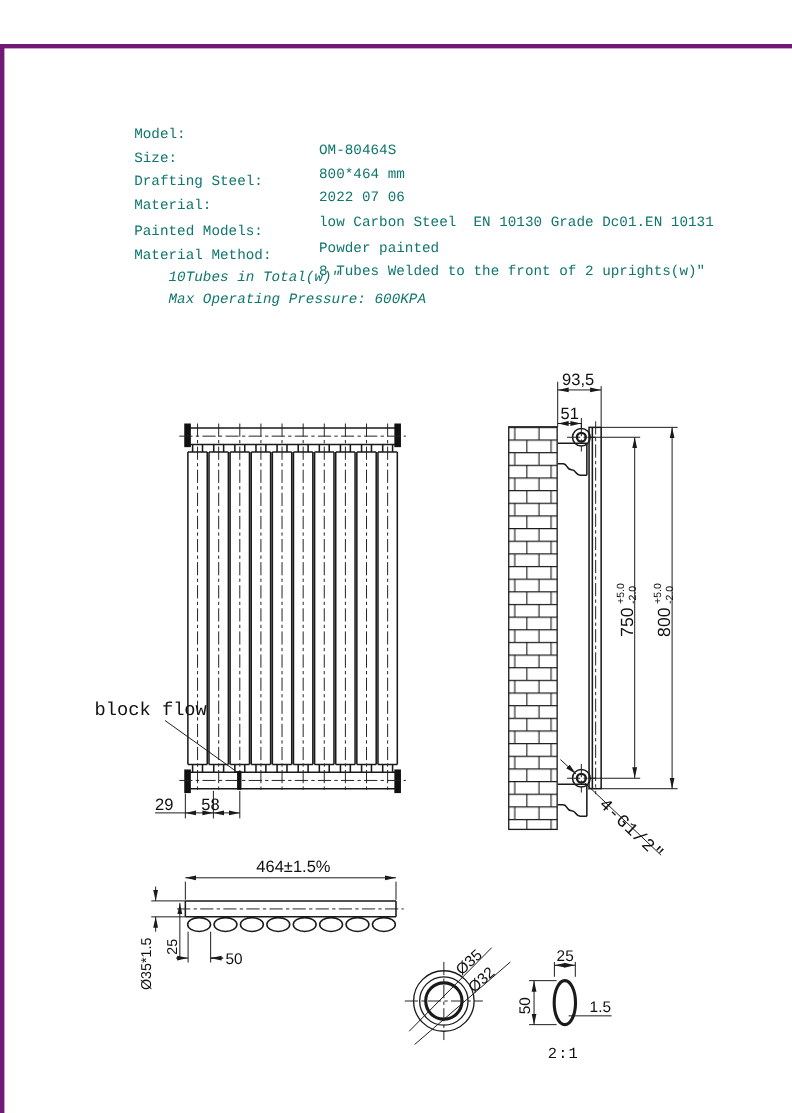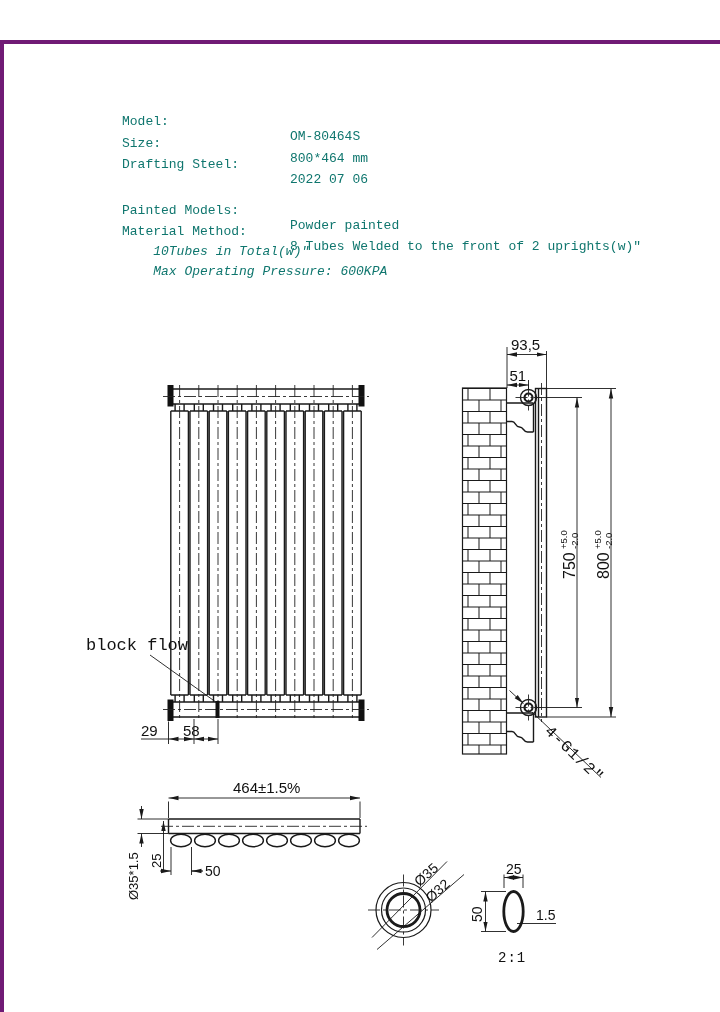--- a/index.html
+++ b/index.html
@@ -36,20 +36,24 @@
     <span class="val">OM-80464S</span>
   </div>
   <div class="spec-row" style="top:77px">
     <span class="lbl">Size:</span>
     <span class="val">800*464 mm</span>
   </div>
   <div class="spec-row" style="top:98px">
     <span class="lbl">Drafting Steel:</span>
     <span class="val">2022 07 06</span>
   </div>
+  <div class="spec-row" style="top:120px">
+    <span class="lbl">Material:</span>
+    <span class="val">low Carbon Steel  EN 10130 Grade Dc01.EN 10131</span>
+  </div>
   <div class="spec-row" style="top:144px">
     <span class="lbl">Painted Models:</span>
     <span class="val">Powder painted</span>
   </div>
   <div class="spec-row" style="top:165px">
     <span class="lbl">Material Method:</span>
     <span class="val">8 Tubes Welded to the front of 2 uprights(w)″</span>
   </div>
   <div class="spec-row inline" style="top:185px; left:118px">
     <span>10Tubes in Total(w)″</span>

